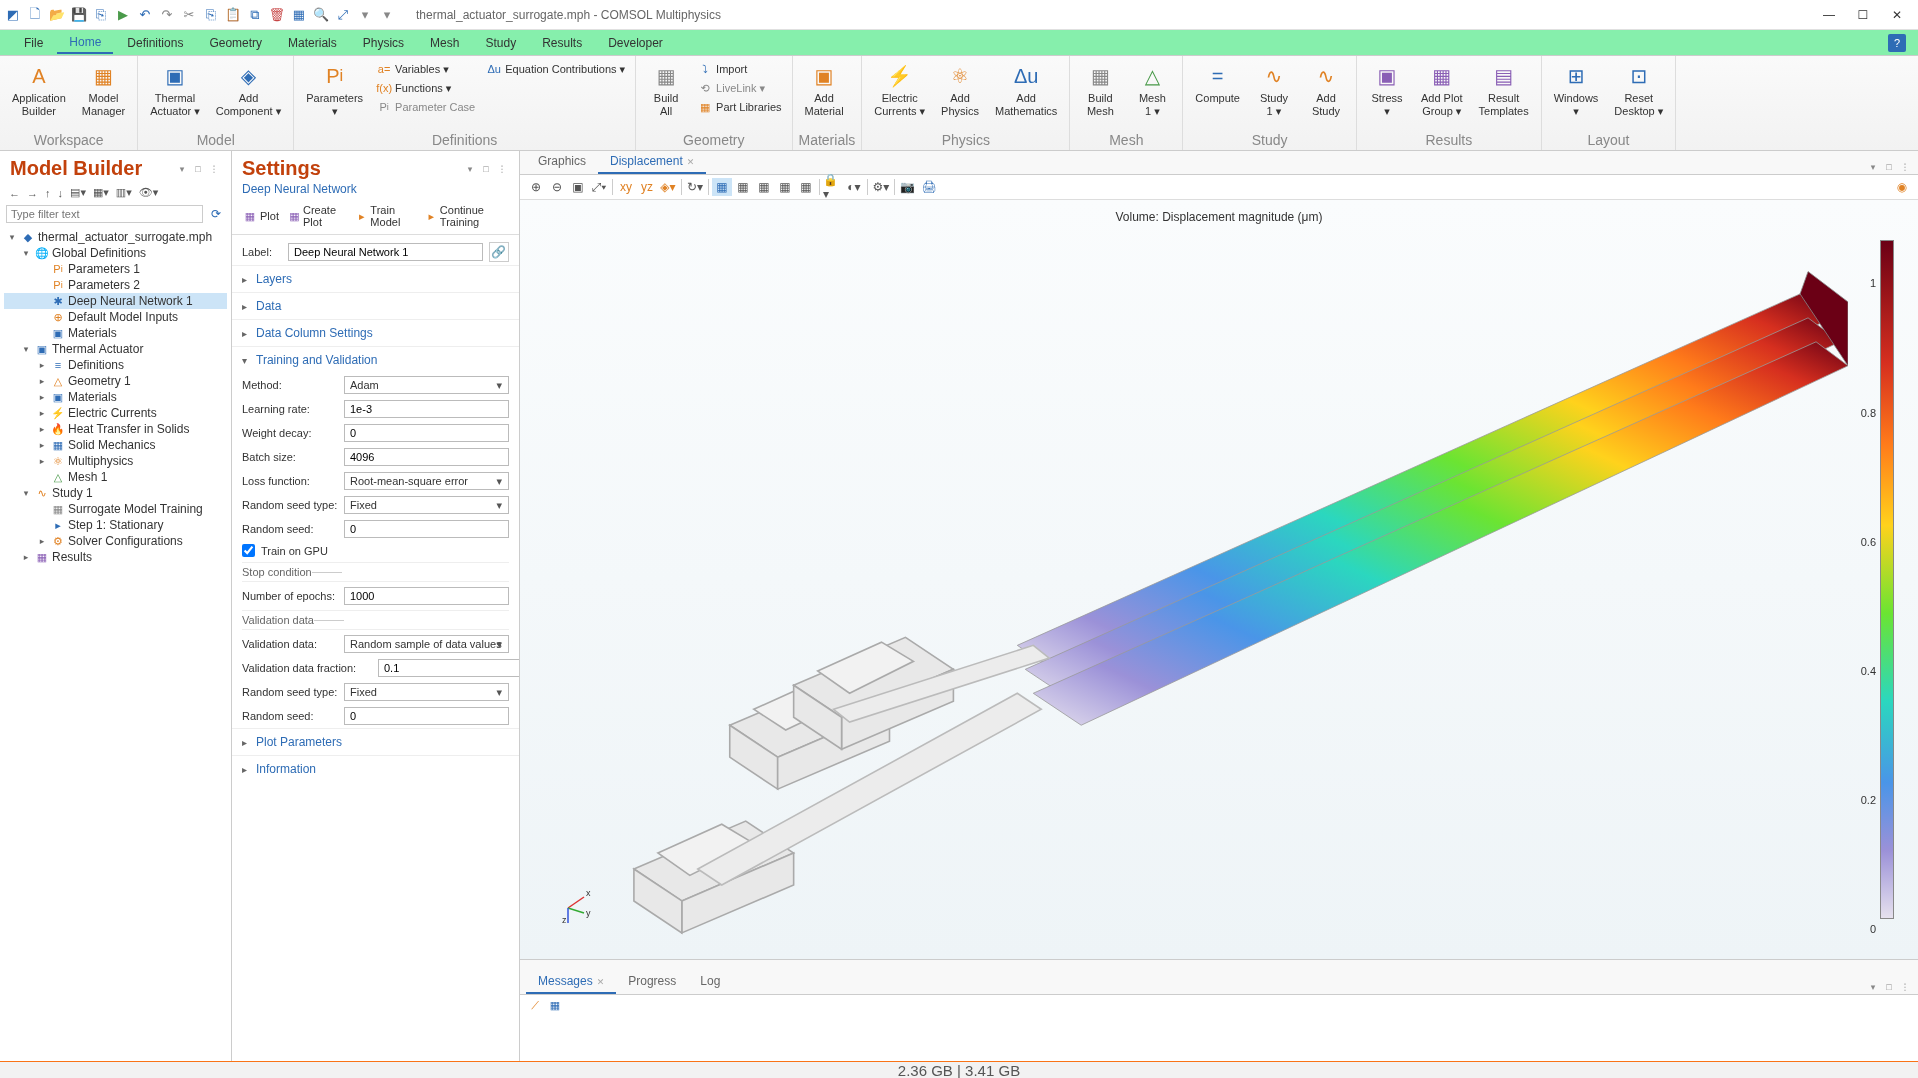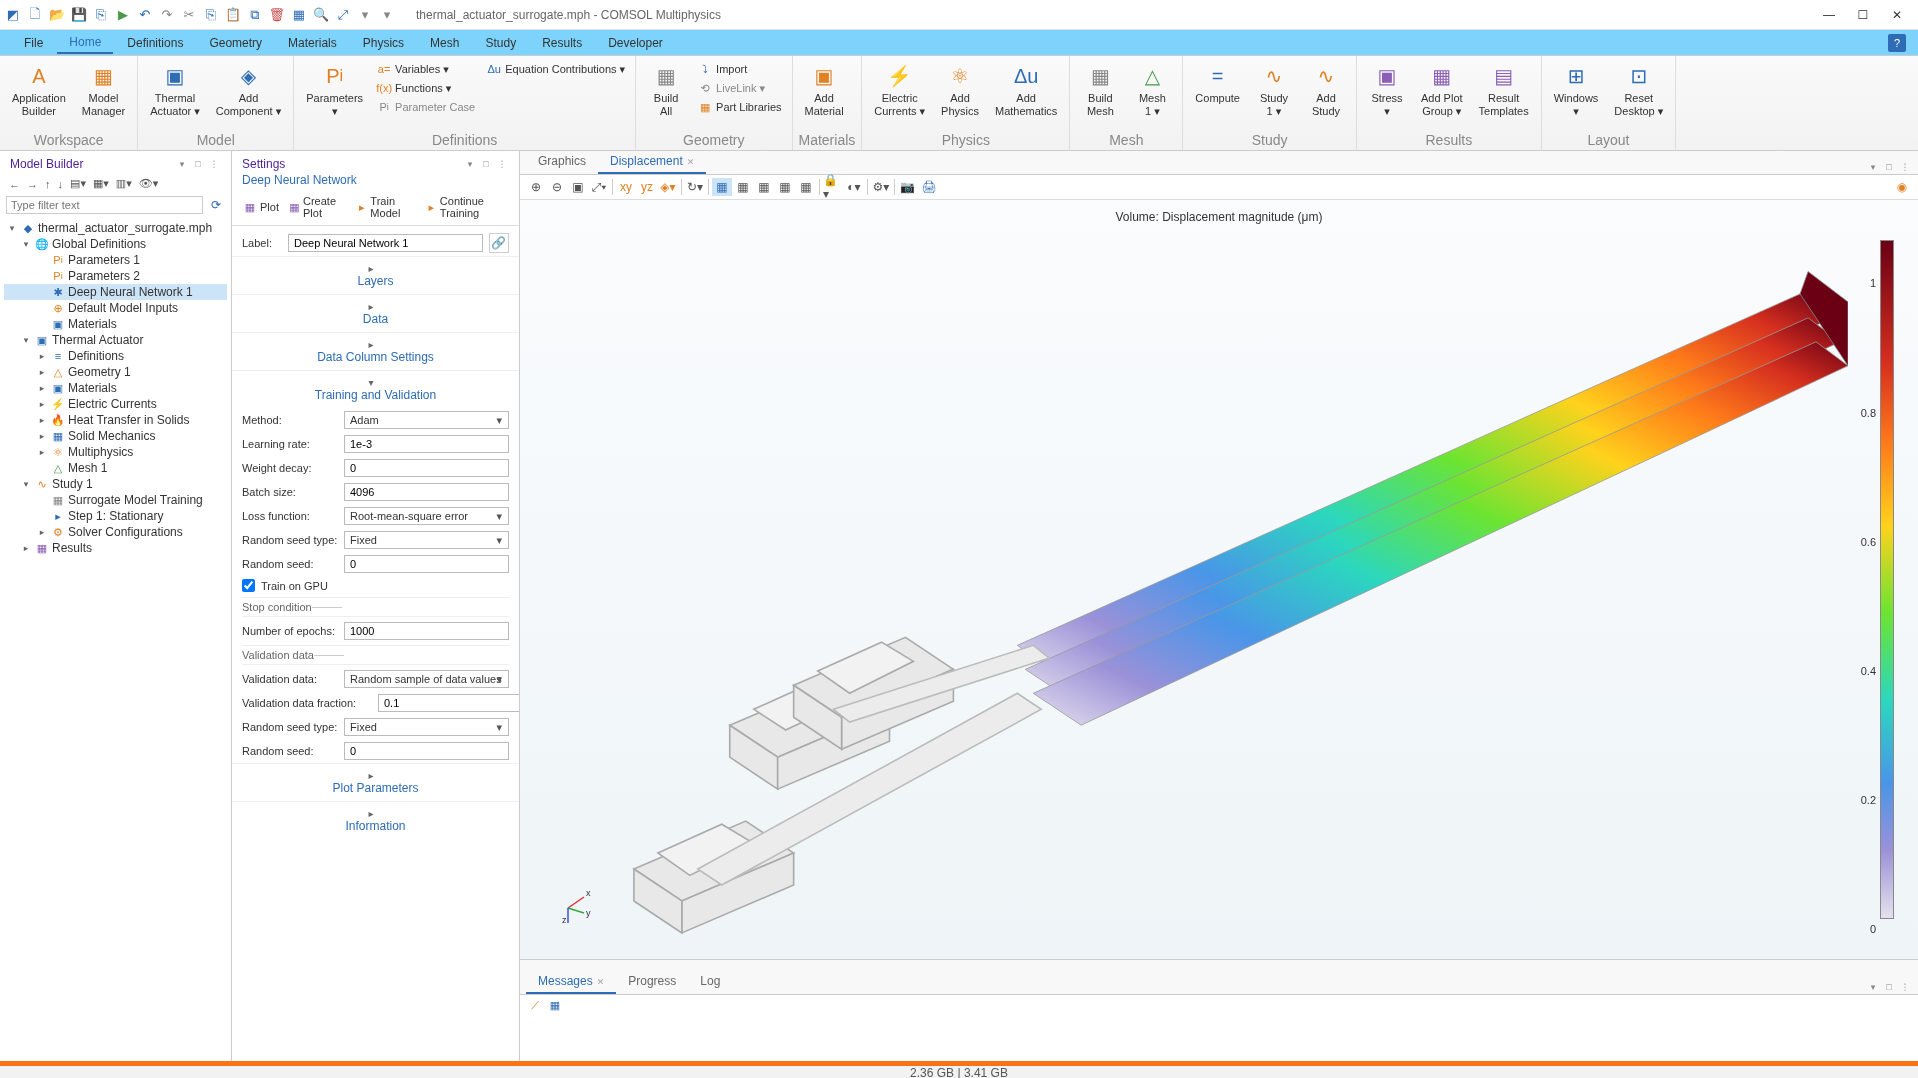--- a/index.html
+++ b/index.html
@@ -3,38 +3,38 @@
 <meta charset="utf-8">
 <style>
 * { margin:0; padding:0; box-sizing:border-box; font-family:"Segoe UI",Arial,sans-serif; }
 body { background:#fff; font-size:12px; color:#333; overflow:hidden; }
 .titlebar { height:30px; background:#fff; display:flex; align-items:center; padding:0 4px; border-bottom:1px solid #e0e0e0; }
 .titlebar-icons { display:flex; gap:4px; align-items:center; }
 .qat-btn { width:18px; height:18px; display:flex; align-items:center; justify-content:center; cursor:pointer; color:#4a7fb5; font-size:13px; }
 .title-text { margin-left:20px; color:#666; font-size:12px; }
 .win-controls { margin-left:auto; display:flex; }
 .win-btn { width:34px; height:26px; display:flex; align-items:center; justify-content:center; cursor:pointer; font-size:12px; }
-.menubar { height:26px; display:flex; align-items:center; padding:0 12px; gap:2px; background:#7dd3fc; border-bottom:1px solid #ccc; }
+.menubar { height:26px; display:flex; align-items:center; padding:0 12px; gap:2px; background:#86efac; border-bottom:1px solid #ccc; }
 .menu-item { padding:3px 12px; cursor:pointer; font-size:12px; color:#333; }
 .menu-item.active { color:#2e6cb5; border-bottom:2px solid #2e6cb5; }
 .help-icon { margin-left:auto; width:18px; height:18px; background:#2e6cb5; color:#fff; display:flex; align-items:center; justify-content:center; font-size:11px; border-radius:2px; cursor:pointer; }
 .ribbon { height:95px; background:linear-gradient(#fafafa,#f2f2f2); display:flex; border-bottom:1px solid #ccc; }
 .ribbon-group { border-right:1px solid #ddd; display:flex; flex-direction:column; padding:2px 6px 0; }
 .ribbon-buttons { display:flex; flex:1; gap:4px; align-items:flex-start; }
 .ribbon-btn-large { display:flex; flex-direction:column; align-items:center; padding:4px 6px; cursor:pointer; text-align:center; min-width:48px; }
 .ribbon-icon { width:28px; height:28px; margin-bottom:2px; display:flex; align-items:center; justify-content:center; font-size:20px; }
 .ribbon-label { font-size:11px; line-height:1.2; color:#333; }
 .ribbon-group-label { font-size:14px; color:#888; text-align:center; padding:2px 0; }
 .ribbon-small-stack { display:flex; flex-direction:column; gap:1px; padding:2px 0; }
 .ribbon-btn-small { display:flex; align-items:center; gap:4px; padding:2px 4px; cursor:pointer; font-size:11px; white-space:nowrap; }
 .small-icon { width:14px; height:14px; display:inline-flex; align-items:center; justify-content:center; font-size:11px; }
 .main-area { display:flex; height:calc(100vh - 168px); }
 .panel { display:flex; flex-direction:column; border-right:1px solid #ccc; background:#fff; }
 .panel-header { padding:6px 10px 2px; display:flex; align-items:center; }
-.panel-title { color:#4c1d95; font-size:12px; font-weight:400; }
+.panel-title { color:#c2410c; font-size:20px; font-weight:700; }
 .panel-controls { margin-left:auto; display:flex; gap:2px; }
 .panel-ctrl-btn { width:14px; height:14px; font-size:9px; color:#888; cursor:pointer; display:flex; align-items:center; justify-content:center; }
 .model-builder { width:232px; }
 .mb-toolbar { display:flex; gap:1px; padding:2px 6px; align-items:center; }
 .mb-tool-btn { padding:2px 3px; cursor:pointer; font-size:11px; color:#555; }
 .mb-filter { margin:2px 6px; display:flex; gap:4px; }
 .mb-filter input { flex:1; border:1px solid #ccc; padding:2px 4px; font-size:11px; color:#999; }
 .mb-refresh { width:18px; cursor:pointer; display:flex; align-items:center; justify-content:center; color:#2e6cb5; }
 .tree { padding:4px 4px; overflow-y:auto; flex:1; }
 .tree-node { display:flex; align-items:center; padding:1px 2px; cursor:pointer; white-space:nowrap; font-size:12px; }
@@ -45,21 +45,21 @@
 .settings-subtitle { padding:0 10px 4px; color:#2e6cb5; font-size:12px; }
 .settings-toolbar { display:flex; gap:4px; padding:2px 8px 4px; border-bottom:1px solid #ddd; }
 .settings-tbtn { display:flex; align-items:center; gap:3px; font-size:11px; cursor:pointer; padding:2px 3px; }
 .settings-body { overflow-y:auto; flex:1; padding:4px 0; }
 .form-row { display:flex; align-items:center; padding:3px 10px; gap:6px; }
 .form-label { width:96px; font-size:11px; color:#333; flex-shrink:0; }
 .form-input { flex:1; border:1px solid #bbb; padding:2px 5px; font-size:11px; background:#fff; }
 .form-select { flex:1; border:1px solid #bbb; padding:2px 5px; font-size:11px; background:#fff; position:relative; }
 .form-select::after { content:"▾"; position:absolute; right:6px; color:#555; }
 .label-btn { width:20px; height:20px; border:1px solid #ccc; cursor:pointer; display:flex; align-items:center; justify-content:center; }
-.section-header { display:flex; align-items:center; padding:6px 10px; cursor:pointer; color:#2e6cb5; font-size:12px; border-top:1px solid #eee;flex-direction:column; }
+.section-header { display:flex; align-items:center; padding:6px 10px; cursor:pointer; color:#2e6cb5; font-size:12px; border-top:1px solid #eee; }
 .section-header.expanded .sec-arrow::before { content:"▾"; }
 .section-header .sec-arrow::before { content:"▸"; }
 .sec-arrow { width:14px; font-size:10px; color:#666; }
 .subsection { padding:3px 10px; font-size:11px; color:#666; position:relative; }
 .subsection::before, .subsection::after { content:""; position:absolute; top:50%; height:1px; background:#ccc; width:30px; }
 .subsection::before { left:10px; display:none; }
 .checkbox-row { display:flex; align-items:flex-end; padding:3px 10px; gap:6px; font-size:11px; }
 .graphics-area { flex:1; display:flex; flex-direction:column; }
 .gfx-tabs { display:flex; height:24px; align-items:flex-end; border-bottom:1px solid #ccc; background:#f8f8f8; padding-left:6px; }
 .gfx-tab { padding:4px 12px; font-size:12px; cursor:pointer; color:#666; border-bottom:2px solid transparent; }
@@ -71,21 +71,21 @@
 .gfx-sep { width:1px; height:16px; background:#ccc; margin:0 2px; }
 .gfx-canvas { flex:1; background:linear-gradient(180deg,#fafcfd 0%,#eef4f7 100%); position:relative; overflow:hidden; }
 .plot-title { position:absolute; top:10px; left:50%; transform:translateX(-50%); font-size:12px; color:#333; }
 .colorbar { position:absolute; right:24px; top:40px; bottom:40px; width:14px; background:linear-gradient(180deg,#6b0015 0%,#d62f1f 18%,#ff7b1a 30%,#ffd21c 42%,#6be432 55%,#2bd7bf 68%,#4a95e8 80%,#9b91d8 90%,#e6e1ee 100%); border:1px solid #888; }
 .cb-tick { position:absolute; right:42px; font-size:11px; color:#333; transform:translateY(-50%); }
 .axis-triad { position:absolute; left:36px; bottom:36px; width:40px; height:40px; }
 .model-render { position:absolute; left:50px; top:30px; right:70px; bottom:60px; }
 .bottom-tabs { height:36px; display:flex; align-items:flex-end; border-top:1px solid #ccc; border-bottom:1px solid #ccc; background:#f8f8f8; padding-left:6px; }
 .bottom-panel { height:66px; background:#fff; }
 .bottom-toolbar { padding:3px 8px; display:flex; gap:6px; }
-.statusbar { height:18px; background:#f2f2f2; border-top:5px solid #f97316; display:flex; align-items:center; justify-content:center; font-size:12px; color:#555; }
+.statusbar { height:18px; background:#f2f2f2; border-top:1px solid #f97316; display:flex; align-items:center; justify-content:center; font-size:15px; color:#555; }
 .ic-blue { color:#2e6cb5; }
 .ic-orange { color:#e08224; }
 .ic-green { color:#4a9a4a; }
 .ic-red { color:#c74545; }
 .ic-purple { color:#8a5fb5; }
 .ic-gray { color:#888; }
 </style>
 </head>
 <body>
 

